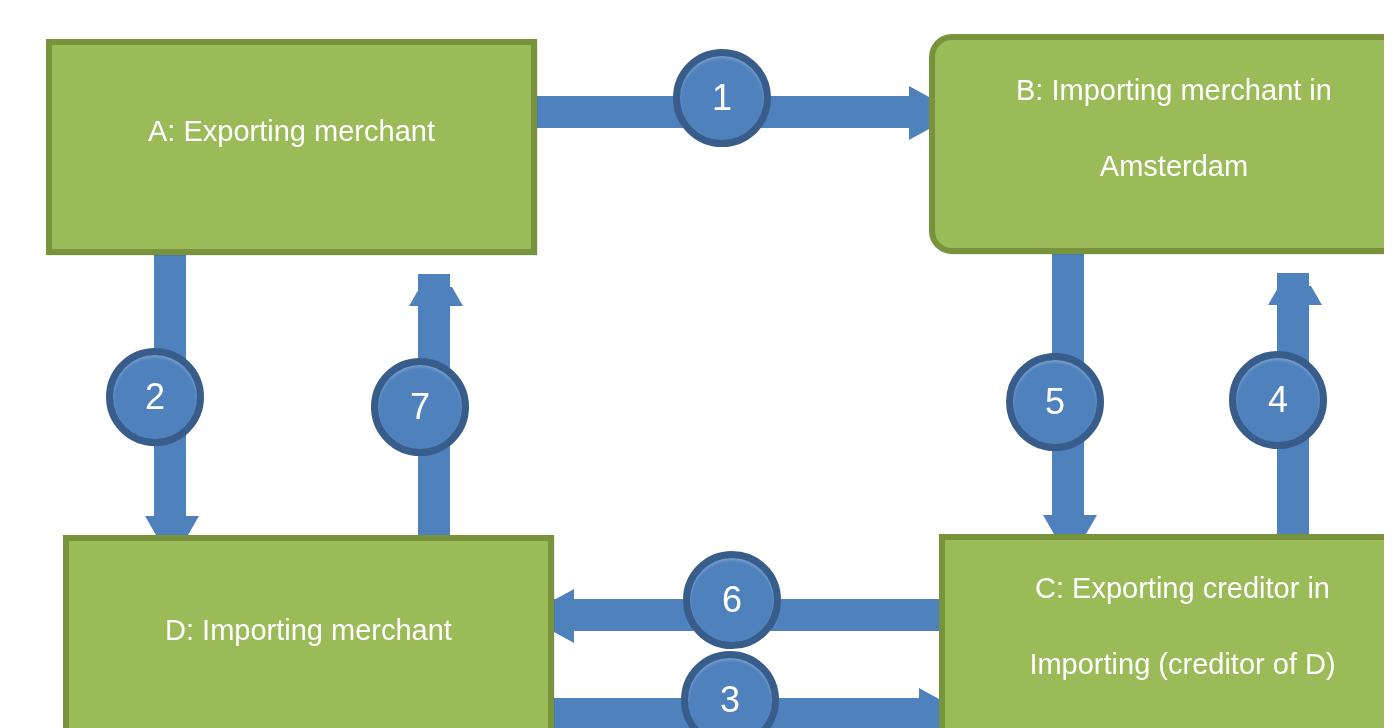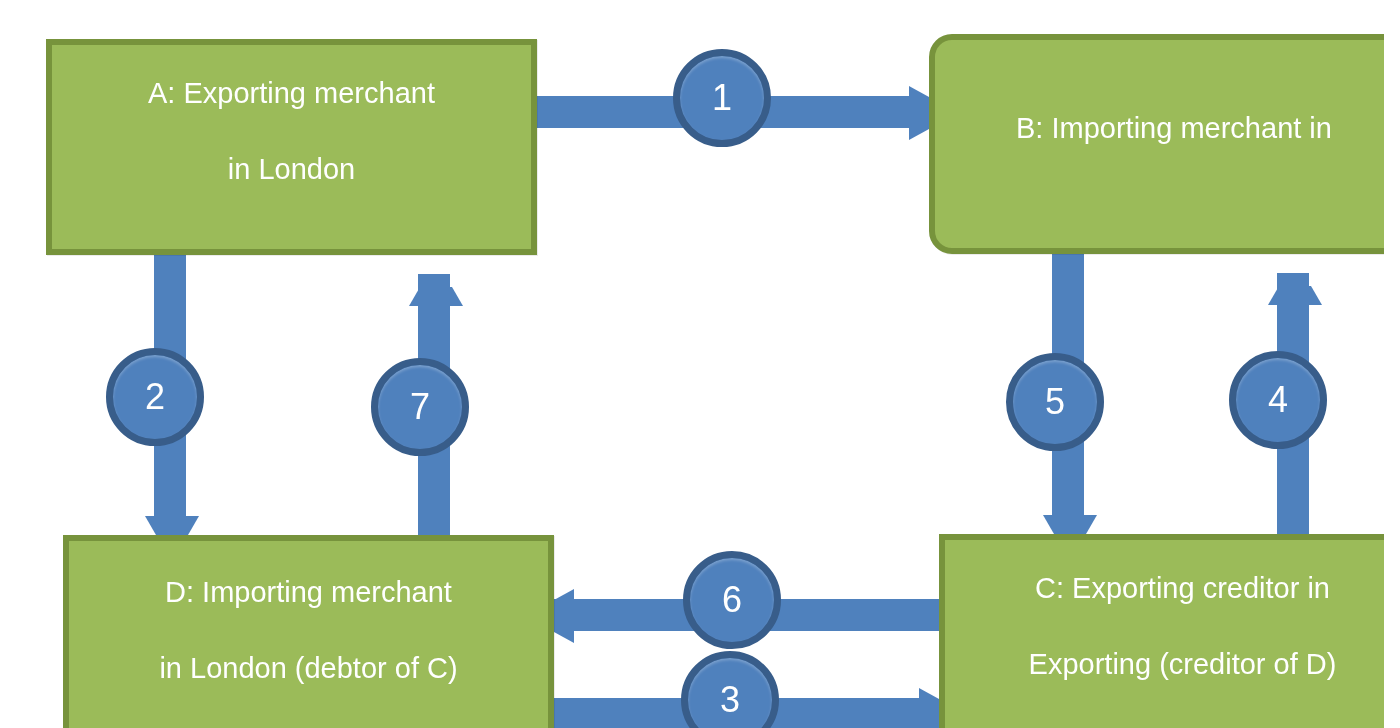--- a/index.html
+++ b/index.html
@@ -105,41 +105,40 @@
 
   <div class="edge-line h" style="left:510px; top:567px; width:397px;"></div>
   <div class="arrowhead left" style="left:490px; top:557px;"></div>
 
   <div class="edge-line h" style="left:493px; top:666px; width:394px;"></div>
   <div class="arrowhead right" style="left:887px; top:656px;"></div>
 
   <div class="node" style="left:14px; top:7px; width:491px; height:216px;">
     <div class="node-text">
       <div>A: Exporting merchant</div>
-      <div>in London</div>
     </div>
   </div>
 
   <div class="node" style="left:897px; top:2px; width:490px; height:220px;border-radius:23px;">
     <div class="node-text">
       <div>B: Importing merchant in</div>
+      <div>Amsterdam</div>
     </div>
   </div>
 
   <div class="node" style="left:2px; top:503px; width:491px; height:221px;margin-left:29px;">
     <div class="node-text">
       <div>D: Importing merchant</div>
-      <div>in London (debtor of C)</div>
     </div>
   </div>
 
   <div class="node" style="left:907px; top:502px; width:487px; height:216px;">
     <div class="node-text">
       <div>C: Exporting creditor in</div>
-      <div>Exporting (creditor of D)</div>
+      <div>Importing (creditor of D)</div>
     </div>
   </div>
 
   <div class="marker" style="left:641px; top:17px;">
     <span class="marker-num">1</span>
   </div>
   <div class="marker" style="left:74px; top:316px;">
     <span class="marker-num">2</span>
   </div>
   <div class="marker" style="left:339px; top:326px;">

